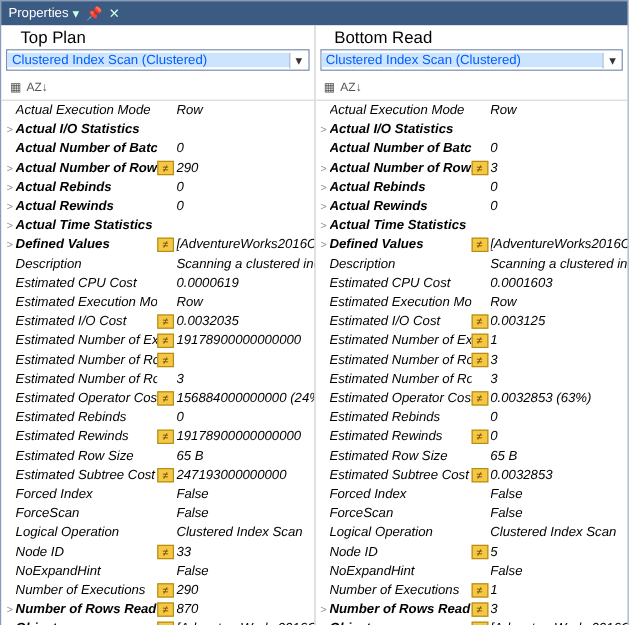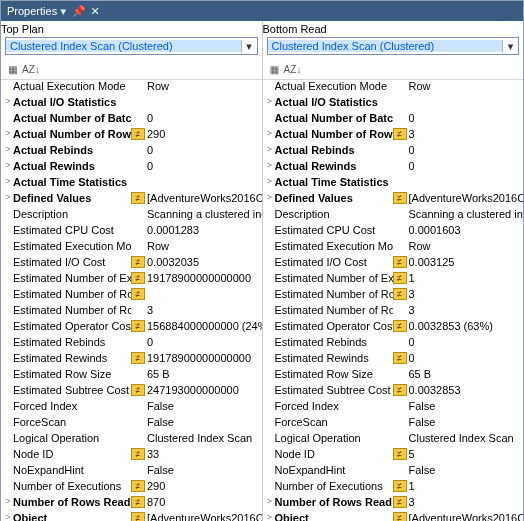--- a/index.html
+++ b/index.html
@@ -4,28 +4,28 @@
 <style>
   * { box-sizing: border-box; margin: 0; padding: 0; }
   body { font-family: "Segoe UI", Tahoma, sans-serif; font-size: 11px; background: #fff; width: 524px; }
   .panel { border: 1px solid #8a9db8; }
   .titlebar { background: #3b5b82; color: #fff; padding: 2px 6px; display: flex; align-items: center; justify-content: flex-start; height: 20px; }
   .titlebar .right { display: flex; gap: 4px; }
   .tb-icon { width: 12px; height: 12px; display: inline-flex; align-items: center; justify-content: center; color: #cfe; }
   .content { display: flex; }
   .col { flex: 1; border-right: 1px solid #ccc; overflow: hidden; }
   .col:last-child { border-right: none; }
-  .col-header { padding: 2px 0; font-size: 11px; color: #000; }
+  .col-header { padding: 2px 16px; font-size: 14px; color: #000; }
   .combo { margin: 0 4px 4px; border: 1px solid #7a8fb0; background: #fff; display: flex; align-items: center; height: 18px; }
   .combo-text { flex: 1; padding: 0 4px; color: #005dff; background: #cde4ff; }
   .combo-arrow { width: 16px; text-align: center; color: #333; border-left: 1px solid #a6b8d4; }
   .toolbar { display: flex; gap: 2px; padding: 2px 4px; border-bottom: 1px solid #d6d6d6; }
   .tool-btn { width: 16px; height: 16px; border: 1px solid transparent; display: flex; align-items: center; justify-content: center; font-size: 10px; color: #555; }
   .plist { padding: 0 0 4px; }
-  .prow { display: flex; align-items: flex-start; height: 16px; padding-left: 2px; }
+  .prow { display: flex; align-items: center; height: 16px; padding-left: 2px; font-style: italic; }
   .expander { width: 10px; color: #888; font-size: 9px; text-align: center; }
   .pname { width: 118px; color: #000; white-space: nowrap; overflow: hidden; text-overflow: clip; }
   .pname.bold { font-weight: bold; }
   .diff { width: 14px; height: 12px; margin-right: 2px; display: inline-flex; align-items: center; justify-content: center; }
   .diff.on { background: #f6c744; border: 1px solid #b38f1a; }
   .diff.on::after { content: "≠"; font-size: 9px; color: #5a3d00; line-height: 1; }
   .pval { flex: 1; color: #000; white-space: nowrap; overflow: hidden; }
 </style>
 </head>
 <body>
@@ -102,21 +102,21 @@
           <div class="prow">
             <span class="expander"></span>
             <span class="pname">Description</span>
             <span class="diff"></span>
             <span class="pval">Scanning a clustered index, entirely</span>
           </div>
           <div class="prow">
             <span class="expander"></span>
             <span class="pname">Estimated CPU Cost</span>
             <span class="diff"></span>
-            <span class="pval">0.0001283</span>
+            <span class="pval">0.0000619</span>
           </div>
           <div class="prow">
             <span class="expander"></span>
             <span class="pname">Estimated Execution Mode</span>
             <span class="diff"></span>
             <span class="pval">Row</span>
           </div>
           <div class="prow">
             <span class="expander"></span>
             <span class="pname">Estimated I/O Cost</span>

